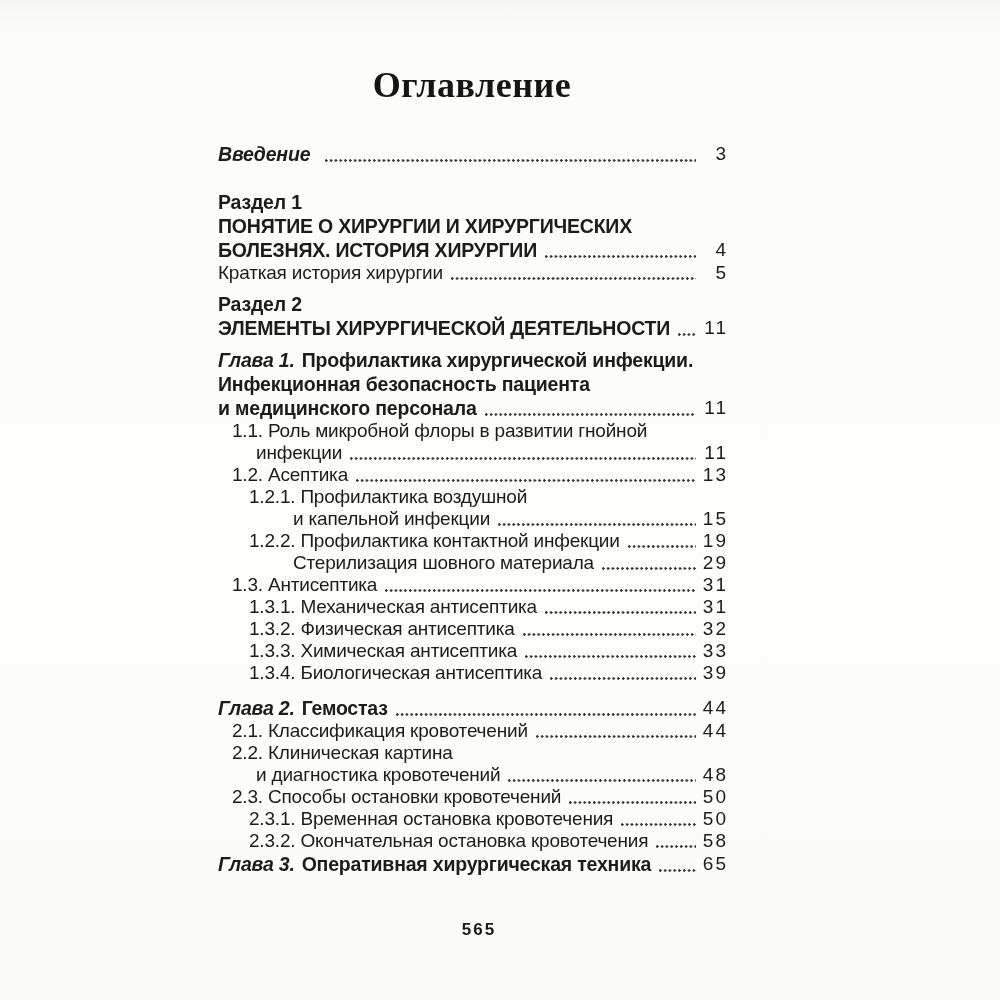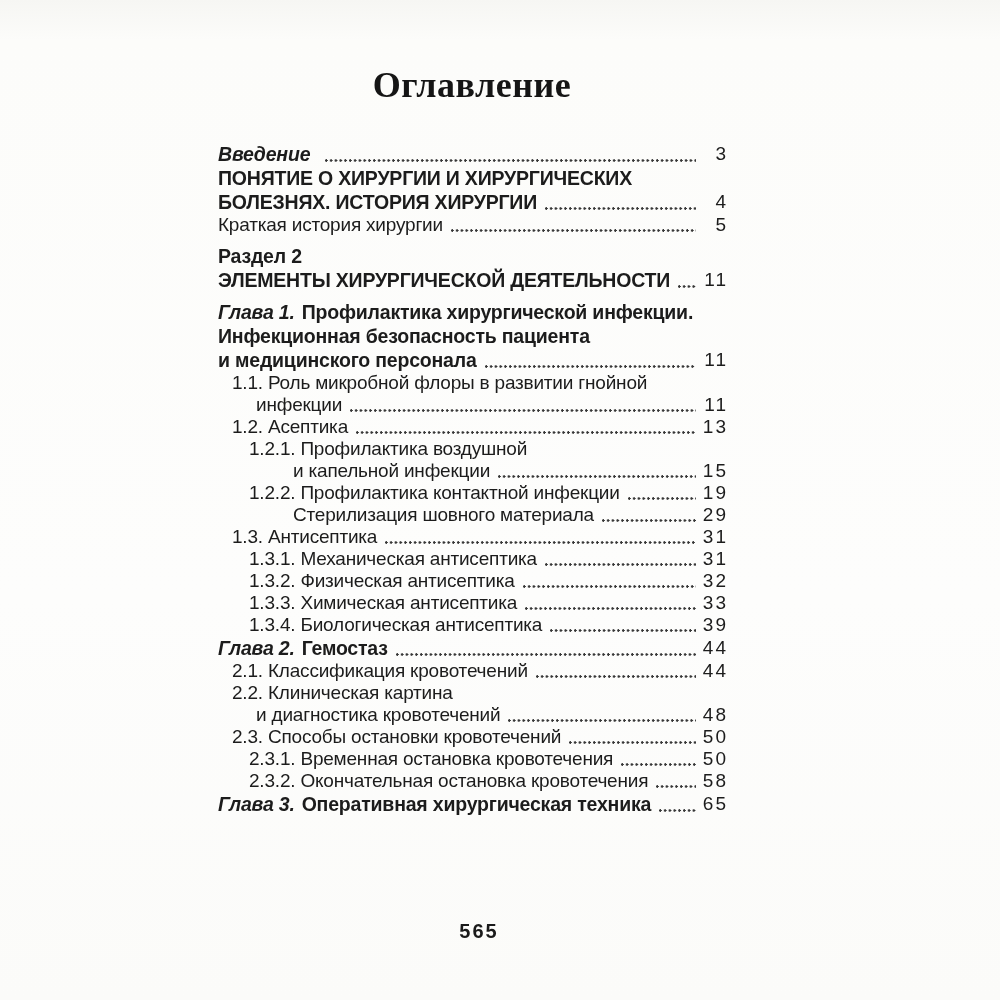--- a/index.html
+++ b/index.html
@@ -35,21 +35,21 @@
   }
   .w-regular { font-weight: 400; font-size: 19px; height: 22px; line-height: 22px; }
   .w-bold    { font-weight: 700; font-size: 19.5px; height: 24px; line-height: 24px; }
   .pre { font-style: italic; font-weight: 700; margin-right: 7px; }
   .ind-i0 { padding-left: 0; }
   .ind-i1 { padding-left: 14px; }
   .ind-c1 { padding-left: 38px; }
   .ind-i2 { padding-left: 31px; }
   .ind-c2 { padding-left: 75px; }
   .sp-sm { margin-top: 8px; }
-  .sp-md { margin-top: 0; }
+  .sp-md { margin-top: 12px; }
   .sp-lg { margin-top: 0; }
   .sp-xl { margin-top: 24px; }
   .leader {
     flex: 1 1 auto;
     min-width: 12px;
     height: 3px;
     margin: 0 6px 4px 8px;
     background-image: radial-gradient(circle at 1.3px 1.5px, #383838 1.1px, rgba(0,0,0,0) 1.45px);
     background-size: 4.8px 3px;
     background-repeat: repeat-x;
@@ -62,37 +62,42 @@
     text-align: right;
     letter-spacing: 2px;
     margin-right: -2px;
   }
   .page-footer {
     position: absolute;
     left: 230px; top: 920px;
     width: 498px;
     text-align: center;
     font-weight: 700;
-    font-size: 20px;
+    font-size: 17px;
     letter-spacing: 2px;
     color: #1a1a1a;
   }
 </style>
 </head>
 <body>
 
 <div class="page-content">
   <h1 class="toc-title">Оглавление</h1>
   <div class="toc-list" id="toc-list">
       <div class="row w-bold ind-i0">
     <span class="pre">Введение</span>
     <span class="t"></span>
     <span class="leader"></span>
     <span class="pg">3</span>
   </div>
+      <div class="row w-bold ind-i0 sp-xl">
+
+    <span class="t">Раздел 1</span>
+
+  </div>
       <div class="row w-bold ind-i0">
 
     <span class="t">ПОНЯТИЕ О ХИРУРГИИ И ХИРУРГИЧЕСКИХ</span>
 
   </div>
       <div class="row w-bold ind-i0">
 
     <span class="t">БОЛЕЗНЯХ. ИСТОРИЯ ХИРУРГИИ</span>
     <span class="leader"></span>
     <span class="pg">4</span>

